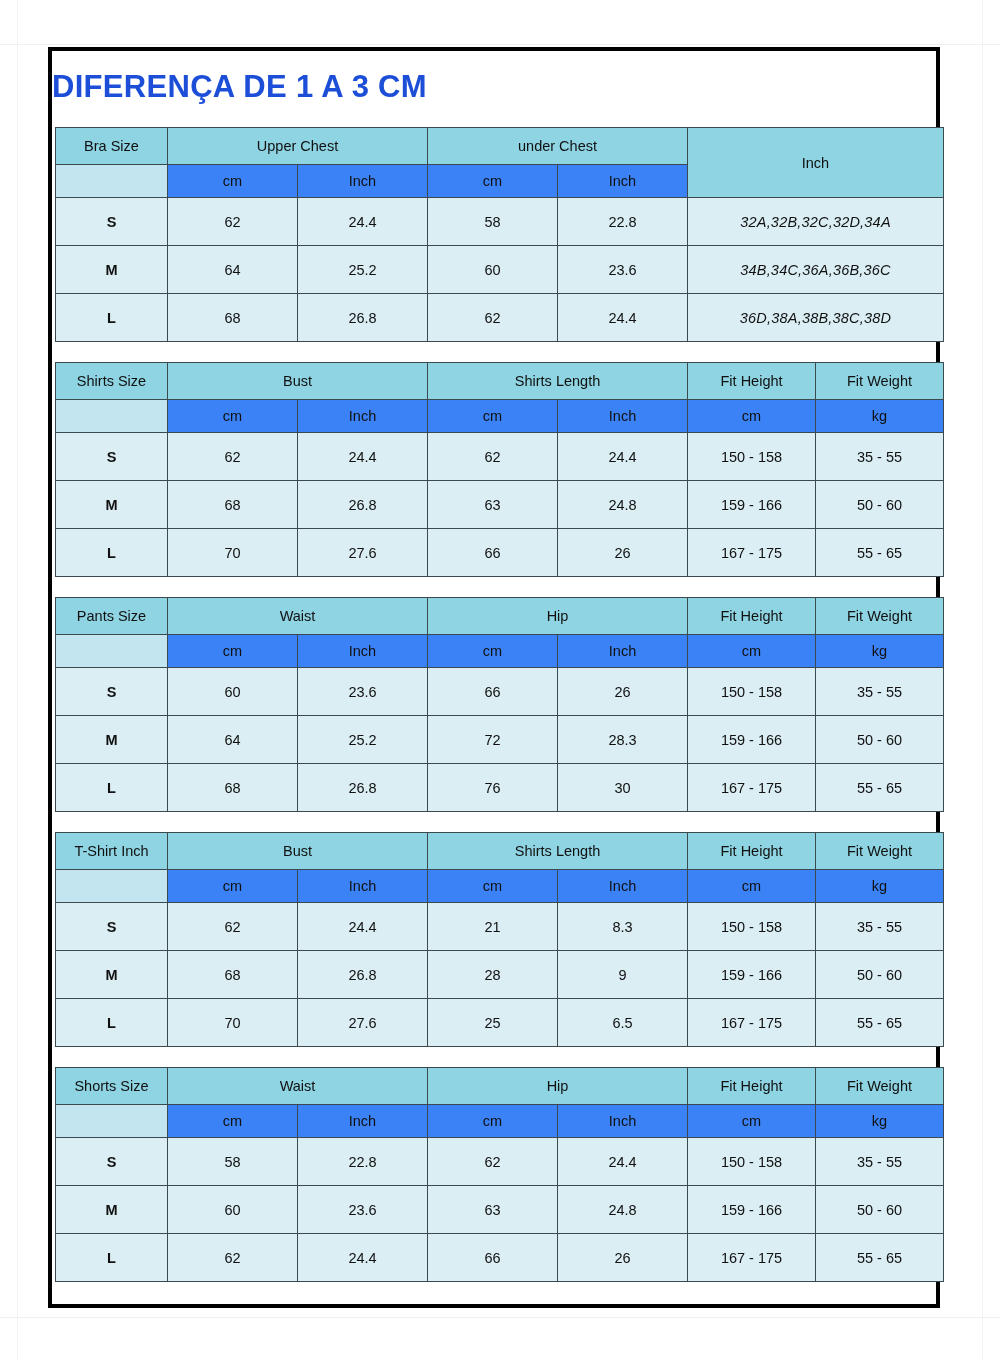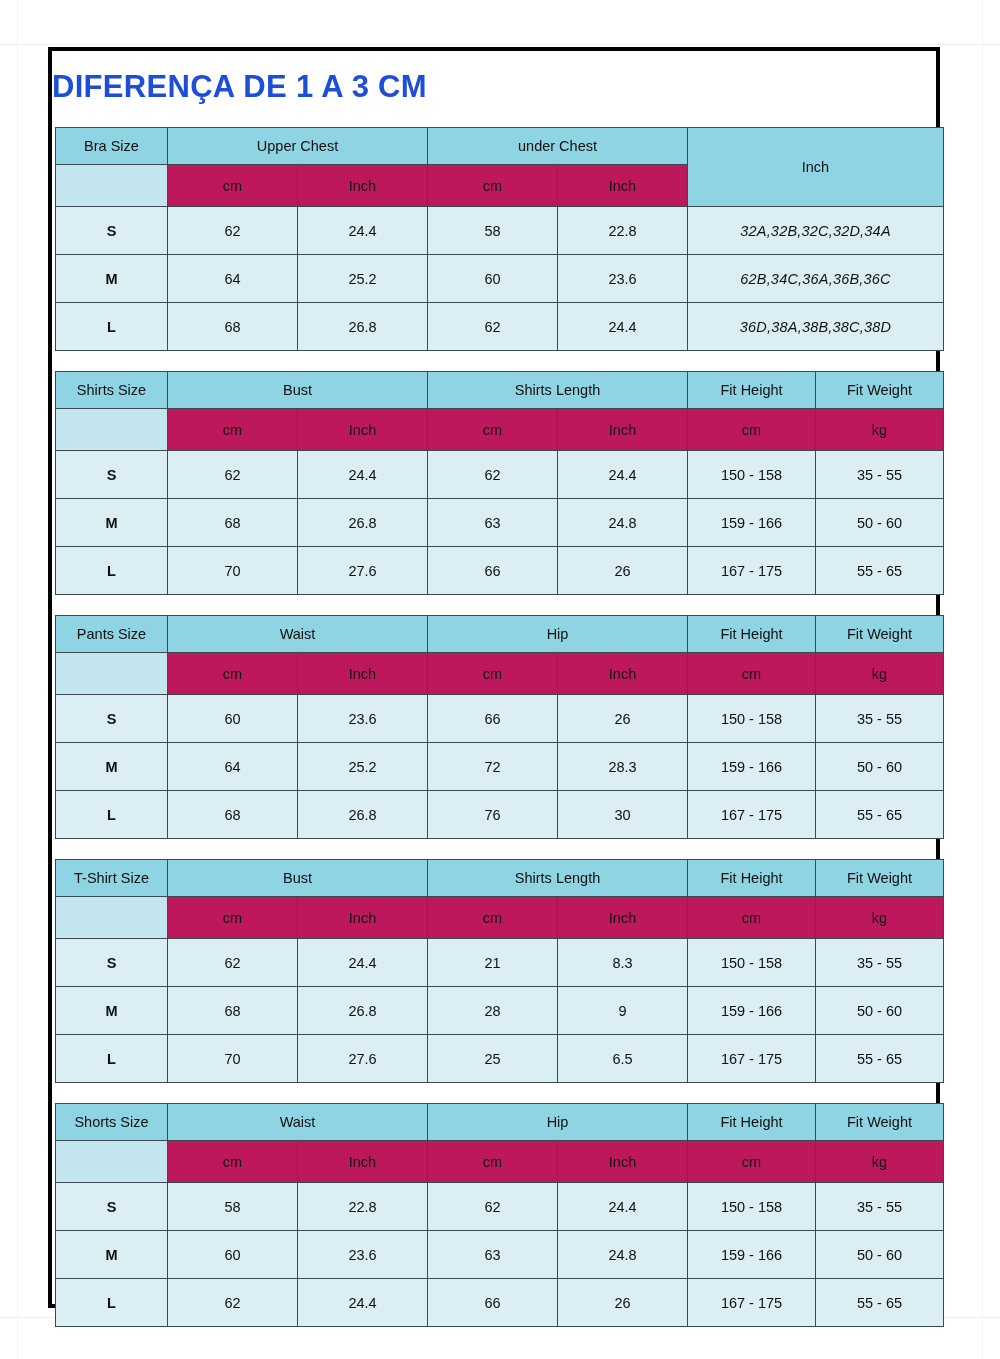--- a/index.html
+++ b/index.html
@@ -96,22 +96,22 @@
   col.c-fit-w  { width: 128px; }
   col.c-cups   { width: 256px; }
 
   
   .hdr {
     background: #8ed4e2;
     height: 37px;
     font-size: 15px;
   }
   .sub {
-    background: #be185d;
-    height: 42px;
+    background: #3b82f6;
+    height: 33px;
     font-size: 14px;
   }
   .row {
     background: #dbeef3;
     height: 48px;
   }
   .row td { font-size: 15px; }
   .size-cell { font-weight: bold; font-size: 16px; }
   .cups-head {
     background: #8ed4e2;
@@ -163,21 +163,21 @@
           <td>58</td>
           <td>22.8</td>
           <td class="cups-cell">32A,32B,32C,32D,34A</td>
         </tr>
         <tr class="row">
           <td class="size-cell">M</td>
           <td>64</td>
           <td>25.2</td>
           <td>60</td>
           <td>23.6</td>
-          <td class="cups-cell">62B,34C,36A,36B,36C</td>
+          <td class="cups-cell">34B,34C,36A,36B,36C</td>
         </tr>
         <tr class="row">
           <td class="size-cell">L</td>
           <td>68</td>
           <td>26.8</td>
           <td>62</td>
           <td>24.4</td>
           <td class="cups-cell">36D,38A,38B,38C,38D</td>
         </tr>
       </tbody>
@@ -314,21 +314,21 @@
         <col class="c-size">
           <col class="c-a-cm">
           <col class="c-a-in">
         <col class="c-b-cm">
           <col class="c-b-in">
           <col class="c-fit-h">
           <col class="c-fit-w">
       </colgroup>
       <tbody>
         <tr class="hdr">
-          <td>T-Shirt Size</td>
+          <td>T-Shirt Inch</td>
           <td colspan="2">Bust</td>
           <td colspan="2">Shirts Length</td>
           <td>Fit Height</td>
           <td>Fit Weight</td>
         </tr>
         <tr class="sub">
           <td class="blank"></td>
           <td>cm</td>
           <td>Inch</td>
           <td>cm</td>

